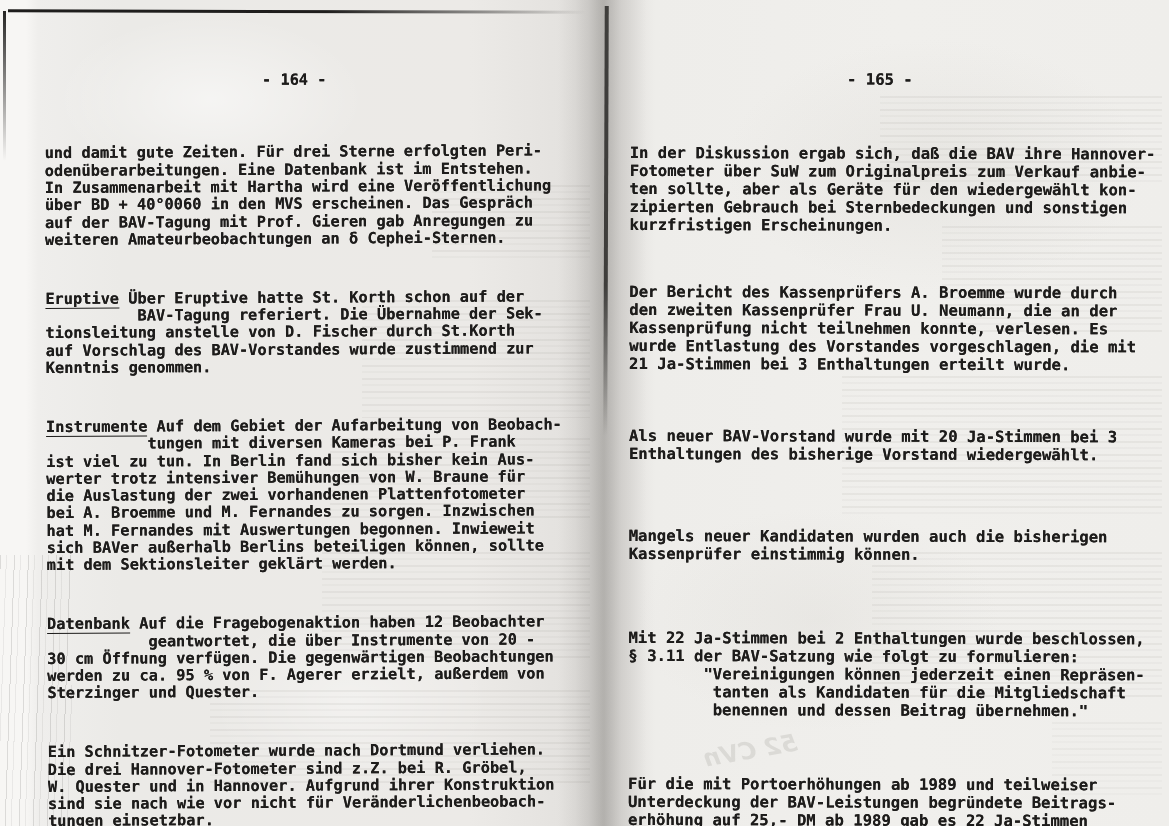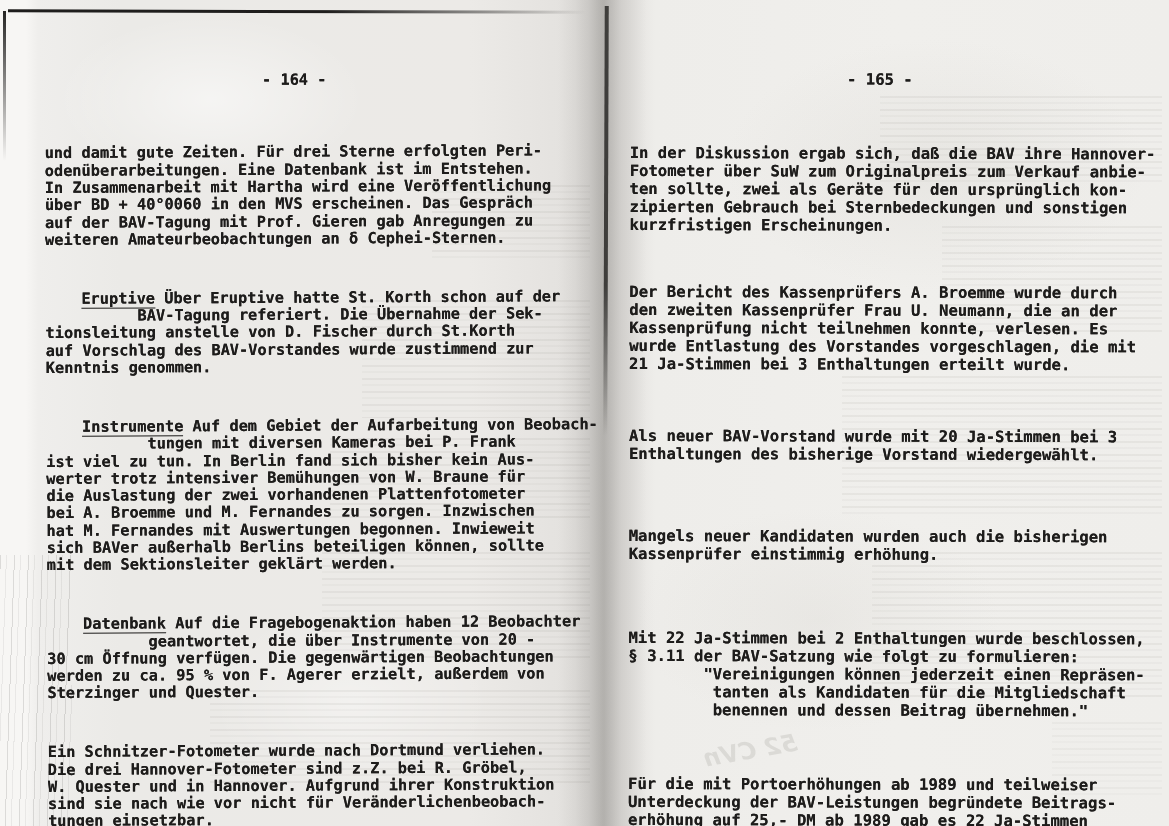--- a/index.html
+++ b/index.html
@@ -24,21 +24,21 @@
   .page .txt{text-shadow:0 0 .6px rgba(32,30,28,.9);}
   .page-left{left:44px;top:38px;width:556px;font-size:15.3px;line-height:17.3px;
     transform:rotate(-0.3deg);transform-origin:0 0;}
   .page-right{left:630px;top:34px;width:540px;font-size:15.6px;line-height:18px;
     transform:rotate(0.15deg);transform-origin:0 0;}
   .page-num{width:500px;text-align:center;}
   .page-left .page-num{margin-bottom:21px;}
   .page-right .page-num{margin-bottom:20px;}
   .page-left .para{margin:0 0 7px 0;}
   .page-right .para{margin:0;}
-  .sec-label{border-bottom:1.7px solid #1d1c1b;margin-left:36px;}
+  .sec-label{border-bottom:1.7px solid #1d1c1b;}
   
   .ghost{position:absolute;pointer-events:none;opacity:.55;filter:blur(.7px);
     background:repeating-linear-gradient(180deg,
       rgba(126,123,116,.17) 0px,rgba(126,123,116,.17) 2px,
       rgba(245,244,240,0) 2px,rgba(245,244,240,0) 6.5px,
       rgba(126,123,116,.09) 6.5px,rgba(126,123,116,.09) 8px,
       rgba(245,244,240,0) 8px,rgba(245,244,240,0) 13px);}
   .ghost-mark{position:absolute;left:688px;top:738px;width:110px;
     transform:scaleX(-1) rotate(10deg);opacity:.15;color:#6f6c64;
     font-family:"DejaVu Sans",sans-serif;font-style:italic;font-size:24px;}
@@ -120,32 +120,32 @@
 W. Quester und in Hannover. Aufgrund ihrer Konstruktion
 sind sie nach wie vor nicht für Veränderlichenbeobach-
 tungen einsetzbar.</span></div>
     
   </div>
 
   <div class="page page-right">
     <div class="page-num txt">- 165 -</div>
     <div class="para txt"><span>In der Diskussion ergab sich, daß die BAV ihre Hannover-
 Fotometer über SuW zum Originalpreis zum Verkauf anbie-
-ten sollte, zwei als Geräte für den ursprünglich kon-
+ten sollte, aber als Geräte für den wiedergewählt kon-
 zipierten Gebrauch bei Sternbedeckungen und sonstigen
 kurzfristigen Erscheinungen.</span></div>
     <div class="para txt" style="margin-top:13px;"><span>Der Bericht des Kassenprüfers A. Broemme wurde durch
 den zweiten Kassenprüfer Frau U. Neumann, die an der
 Kassenprüfung nicht teilnehmen konnte, verlesen. Es
 wurde Entlastung des Vorstandes vorgeschlagen, die mit
 21 Ja-Stimmen bei 3 Enthaltungen erteilt wurde.</span></div>
     <div class="para txt" style="margin-top:18px;"><span>Als neuer BAV-Vorstand wurde mit 20 Ja-Stimmen bei 3
 Enthaltungen des bisherige Vorstand wiedergewählt.</span></div>
     <div class="para txt" style="margin-top:28px;"><span>Mangels neuer Kandidaten wurden auch die bisherigen
-Kassenprüfer einstimmig erhöhung.</span></div>
+Kassenprüfer einstimmig können.</span></div>
     <div class="para txt" style="margin-top:30px;"><span>Mit 22 Ja-Stimmen bei 2 Enthaltungen wurde beschlossen,
 § 3.11 der BAV-Satzung wie folgt zu formulieren:
         "Vereinigungen können jederzeit einen Repräsen-
          tanten als Kandidaten für die Mitgliedschaft
          benennen und dessen Beitrag übernehmen."</span></div>
     <div class="para txt" style="margin-top:20px;"><span>Für die mit Portoerhöhungen ab 1989 und teilweiser
 Unterdeckung der BAV-Leistungen begründete Beitrags-
 erhöhung auf 25,- DM ab 1989 gab es 22 Ja-Stimmen
 und 2 Enthaltungen.</span></div>
     

